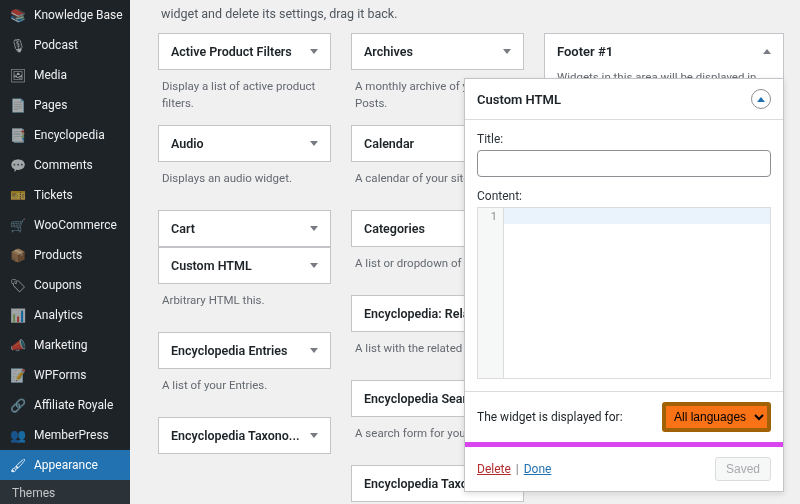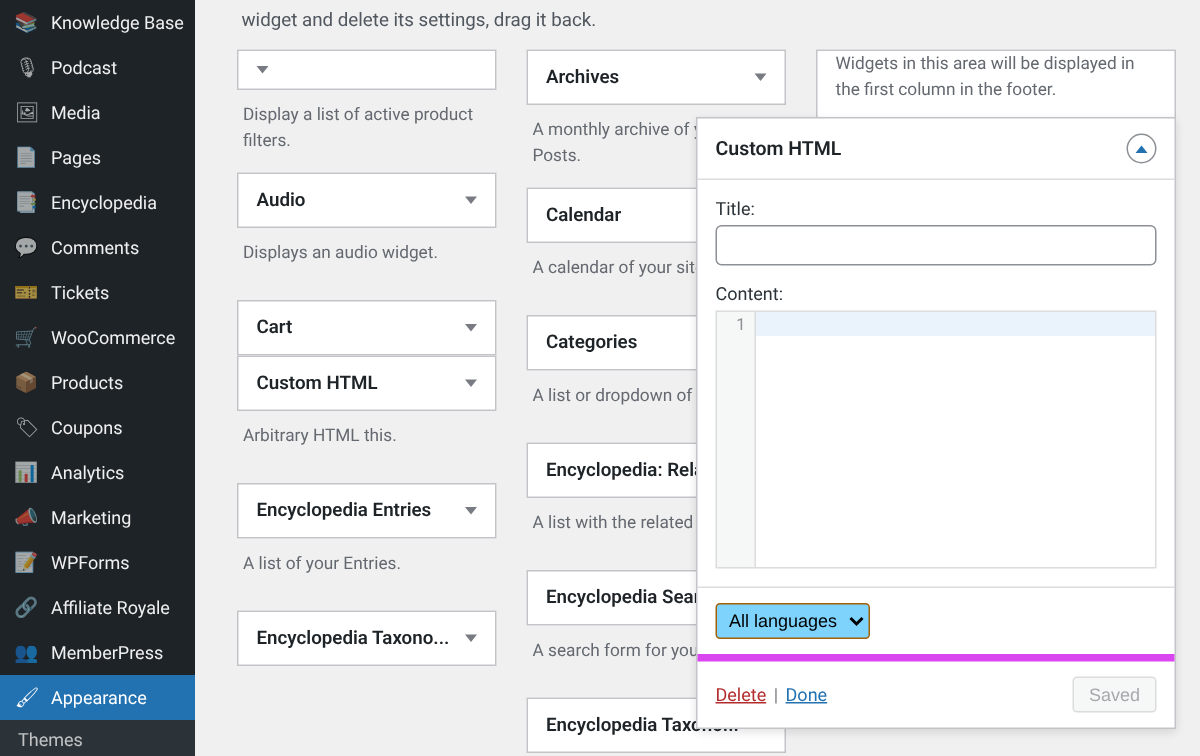--- a/index.html
+++ b/index.html
@@ -201,24 +201,24 @@
     .lang-row {
       border-top: 1px solid #dcdcde;
       padding: 10px 12px;
       display: flex;
       justify-content: space-between;
       align-items: center;
       font-size: 12px;
       gap: 8px;
     }
     .lang-row select {
-      border: 1px solid #a16207;
+      border: 4px solid #a16207;
       border-radius: 3px;
       padding: 3px 4px;
-      background: #7dd3fc;
+      background: #f97316;
       font-size: 12px;
     }
     .action-row {
       border-top: 5px solid #d946ef;
       padding: 10px 12px;
       display: flex;
       justify-content: space-between;
       align-items: center;
       font-size: 12px;
     }
@@ -306,20 +306,21 @@
       </div>
       <div class="sidebar-subitem">Themes</div>
     </nav>
 
   <main class="main">
     <div class="intro-blurb">widget and delete its settings, drag it back.</div>
 
     <div class="widget-columns">
       <div class="widget-col" id="wcol1">
           <div class="widget-chooser">
+            <span>Active Product Filters</span>
             <span class="caret"></span>
           </div>
           <div class="widget-desc">Display a list of active product filters.</div>
           <div class="widget-chooser">
             <span>Audio</span>
             <span class="caret"></span>
           </div>
           <div class="widget-desc">Displays an audio widget.</div>
           <div class="widget-chooser">
             <span>Cart</span>
@@ -367,20 +368,24 @@
           </div>
           <div class="widget-desc">A search form for your Entr</div>
           <div class="widget-chooser">
             <span>Encyclopedia Taxono...</span>
             <span class="caret"></span>
           </div>
         </div>
 
       <div class="right-col">
         <div class="area-box">
+          <div class="area-header">
+            <span>Footer #1</span>
+            <span class="arrow-up"></span>
+          </div>
           <div class="area-desc">Widgets in this area will be displayed in the first column in the footer.</div>
         </div>
       </div>
     </div>
 
     <div class="widget-panel">
       <div class="widget-panel-header">
         <span>Custom HTML</span>
         <span class="collapse-circle">
           <span class="arrow-up"></span>
@@ -395,20 +400,21 @@
           <div class="gutter">
             <div class="editor-line">1</div>
           </div>
           <div class="code-body">
             <div class="current-line"></div>
           </div>
         </div>
       </div>
 
       <div class="lang-row">
+        <span>The widget is displayed for:</span>
         <select>
           <option>All languages</option>
         </select>
       </div>
 
       <div class="action-row">
         <span>
           <a class="link-delete">Delete</a>
           <span class="link-sep"> | </span>
           <a class="link-done">Done</a>

